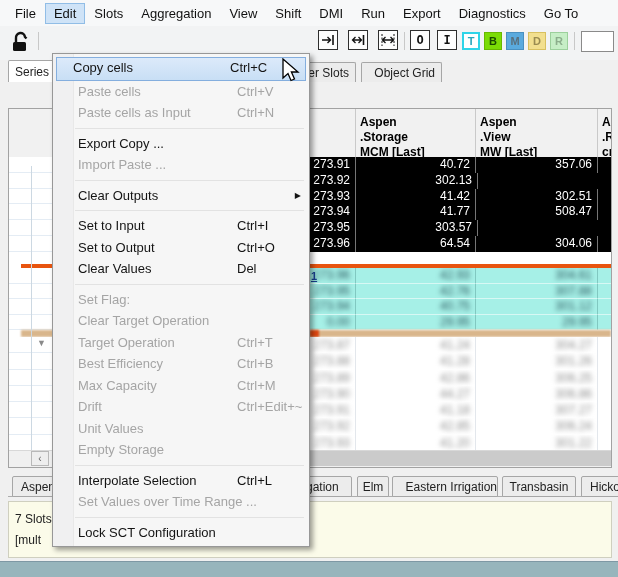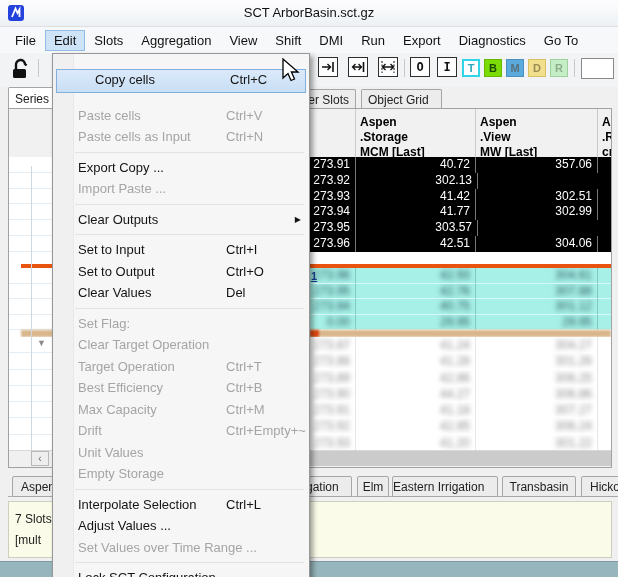--- a/index.html
+++ b/index.html
@@ -28,21 +28,21 @@
   .lbtn.r{background:#c6eec6;border:1px solid #9cd09c;color:#8cae8c}
   .tsep{position:absolute;top:6px;width:1px;height:18px;background:#c8c8c8}
   .tinput{position:absolute;left:581px;top:5px;width:33px;height:21px;border:1px solid #8a8a8a;background:#fff;box-sizing:border-box}
 
   
   .tabbar{height:22px;position:relative}
   .ttab{position:absolute;bottom:0;height:20px;background:#ececec;border:1px solid #a6a6a6;border-bottom:none;border-radius:2px 2px 0 0;font-size:12px;color:#222;box-sizing:border-box;padding:3px 6px 0;overflow:hidden;white-space:nowrap}
   .ttab.active{height:22px;background:#fff;padding-top:4px}
   .tt0{left:8px;width:62px}
   .tt1{left:250px;width:106px;text-align:right}
-  .tt2{left:361px;width:81px;text-align:left}
+  .tt2{left:361px;width:81px;text-align:right}
 
   
   .panel{position:absolute;left:8px;top:108px;width:604px;height:360px;background:#fff;border:1px solid #a2a2a2;box-sizing:border-box;overflow:hidden}
   .hdr{position:absolute;left:0;top:0;right:0;height:57px;background:#f1f1f1;display:flex;font-size:12px;font-weight:bold;line-height:15px;color:#000}
   .hc{box-sizing:border-box;padding:6px 0 0 4px;border-left:1px solid #c9c9c9;overflow:hidden;white-space:nowrap}
   .hc span{display:block}
   .hdate{width:229px;border-left:none}
   .hca{width:117px;border-left:none;position:relative}
   .hcb{width:120px}.hcc{width:122px}.hcd{flex:1}
   .hfrag{position:absolute;left:63px;top:21px}
@@ -71,52 +71,45 @@
   .tsfrag{position:absolute;left:302px;top:161px;font-size:11px;color:#1a3f8f;text-decoration:underline;font-weight:bold}
   .hscroll{position:absolute;left:0;right:0;bottom:0;height:16px;background:#f0f0f0;border-top:1px solid #d8d8d8}
   .harrow{position:absolute;left:22px;top:0;width:18px;height:15px;background:#eeeeee;border:1px solid #b8b8b8;color:#666;font-size:10px;text-align:center;line-height:14px;box-sizing:border-box}
   .hthumb{position:absolute;left:62px;right:0;top:0;height:15px;background:#cbcbcb}
 
   
   .btab{position:absolute;top:476px;height:21px;background:#ececec;border:1px solid #a6a6a6;border-radius:2px 2px 0 0;font-size:12px;color:#222;box-sizing:border-box;padding:3px 8px 0;overflow:hidden;white-space:nowrap;z-index:2}
   .bt0{left:12px;width:84px}
   .bt1{left:240px;width:112px;padding-left:65px}
   .bt2{left:357px;width:32px;text-align:center;padding:3px 0 0}
-  .bt3{left:392px;width:106px;text-align:left;padding:3px 0 16px}
+  .bt3{left:392px;width:106px;text-align:right;padding:3px 0 16px}
   .bt4{left:502px;width:74px;text-align:center;padding:3px 0 0}
   .bt5{left:581px;width:60px}
   .tabsline{position:absolute;left:8px;right:6px;top:496px;height:1px;background:#adadad;z-index:1}
   .statusbar{position:absolute;left:8px;right:6px;top:501px;height:57px;background:#fbfbe9;border:1px solid #cfcfbf;box-sizing:border-box;font-size:12px;color:#222;padding:10px 0 0 6px}
   .statusbar span{display:block;margin-bottom:7px;white-space:nowrap}
 
   
   .menu{position:absolute;left:52px;top:53px;width:258px;background:#f6f6f6;border:1px solid #979797;box-shadow:3px 3px 5px rgba(0,0,0,.38);padding:3px 0;z-index:40;box-sizing:border-box}
   .gutter{position:absolute;left:0;top:0;bottom:0;width:20px;background:#f0f0f1;border-right:1px solid #e8e8e8}
   .mi{position:relative;height:21.5px;line-height:21.5px;font-size:13px;color:#141414;padding-left:25px;white-space:nowrap}
-  .mi .sc{position:absolute;left:173px}
+  .mi .sc{position:absolute;left:184px}
   .mi.dis{color:#a5a5a5}
-  .mi.hi{margin:12px 3px;padding-left:38px;background:linear-gradient(#dceafa,#c8dff5);border:1px solid #84aede;border-radius:0;height:21.5px;line-height:19.5px}
+  .mi.hi{margin:0 3px;padding-left:16px;background:linear-gradient(#dceafa,#c8dff5);border:1px solid #84aede;border-radius:0;height:21.5px;line-height:19.5px}
   .mi.hi .sc{left:173px}
   .arr{position:absolute;right:8px;top:0;font-size:8px}
   .msep{height:1px;background:#e2e2e2;margin:4px 5px 4px 22px}
 
   .cursor{position:absolute;left:281px;top:58px;z-index:60}
 </style>
 </head>
 <body>
 
 <div class="window">
 
-  <div class="titlebar">
-    <svg class="appicon" viewBox="0 0 16 16">
-      <rect x="0" y="0" width="16" height="16" rx="3" fill="#2443dd"></rect>
-      <path d="M4 12 L7.5 3.5 L9.5 8 L11.5 4.5 L11.5 12" stroke="#fff" stroke-width="1.8" fill="none"></path>
-    </svg>
-    <div class="title">SCT ArborBasin.sct.gz</div>
-  </div>
 
   <div class="menubar">
     <span class="mb">File</span>
     <span class="mb hi">Edit</span>
     <span class="mb">Slots</span>
     <span class="mb">Aggregation</span>
     <span class="mb">View</span>
     <span class="mb">Shift</span>
     <span class="mb">DMI</span>
     <span class="mb">Run</span>
@@ -234,41 +227,41 @@
         </div>
         <div class="trow">
           <div class="c cdate"></div>
           <div class="c ca">
             <span class="v">273.94</span>
           </div>
           <div class="c cb">
             <span class="v">41.77</span>
           </div>
           <div class="c cc">
-            <span class="v">302.99</span>
+            <span class="v">508.47</span>
           </div>
           <div class="c cd"></div>
         </div>
         <div class="trow">
           <div class="c cdate"></div>
           <div class="c ca">
             <span class="v">273.95</span>
           </div>
           <div class="c cc">
             <span class="v">303.57</span>
           </div>
           <div class="c cd"></div>
         </div>
         <div class="trow">
           <div class="c cdate"></div>
           <div class="c ca">
             <span class="v">273.96</span>
           </div>
           <div class="c cb">
-            <span class="v">42.51</span>
+            <span class="v">64.54</span>
           </div>
           <div class="c cc">
             <span class="v">304.06</span>
           </div>
           <div class="c cd"></div>
         </div>
       </div>
 
     <div class="oband"></div>
 
@@ -463,26 +456,25 @@
   <div class="msep"></div>
   <div class="mi"><span class="lab">Set to Input</span><span class="sc">Ctrl+I</span></div>
   <div class="mi"><span class="lab">Set to Output</span><span class="sc">Ctrl+O</span></div>
   <div class="mi"><span class="lab">Clear Values</span><span class="sc">Del</span></div>
   <div class="msep"></div>
   <div class="mi dis"><span class="lab">Set Flag:</span></div>
   <div class="mi dis"><span class="lab">Clear Target Operation</span></div>
   <div class="mi dis"><span class="lab">Target Operation</span><span class="sc">Ctrl+T</span></div>
   <div class="mi dis"><span class="lab">Best Efficiency</span><span class="sc">Ctrl+B</span></div>
   <div class="mi dis"><span class="lab">Max Capacity</span><span class="sc">Ctrl+M</span></div>
-  <div class="mi dis"><span class="lab">Drift</span><span class="sc">Ctrl+Empty+~</span></div>
+  <div class="mi dis"><span class="lab">Drift</span><span class="sc">Ctrl+Edit+~</span></div>
   <div class="mi dis"><span class="lab">Unit Values</span></div>
   <div class="mi dis"><span class="lab">Empty Storage</span></div>
   <div class="msep"></div>
   <div class="mi"><span class="lab">Interpolate Selection</span><span class="sc">Ctrl+L</span></div>
-  <div class="mi"><span class="lab">Adjust Values ...</span></div>
   <div class="mi dis"><span class="lab">Set Values over Time Range ...</span></div>
   <div class="msep"></div>
   <div class="mi"><span class="lab">Lock SCT Configuration</span></div>
 </div>
 
 <svg class="cursor" width="20" height="26" viewBox="0 0 20 26">
   <path d="M2 1 L2 20 L7 15.5 L10 22.5 L13.5 21 L10.4 14 L17 14 Z" fill="#fff" stroke="#000" stroke-width="1.3"></path>
 </svg>
 
 </body></html>

